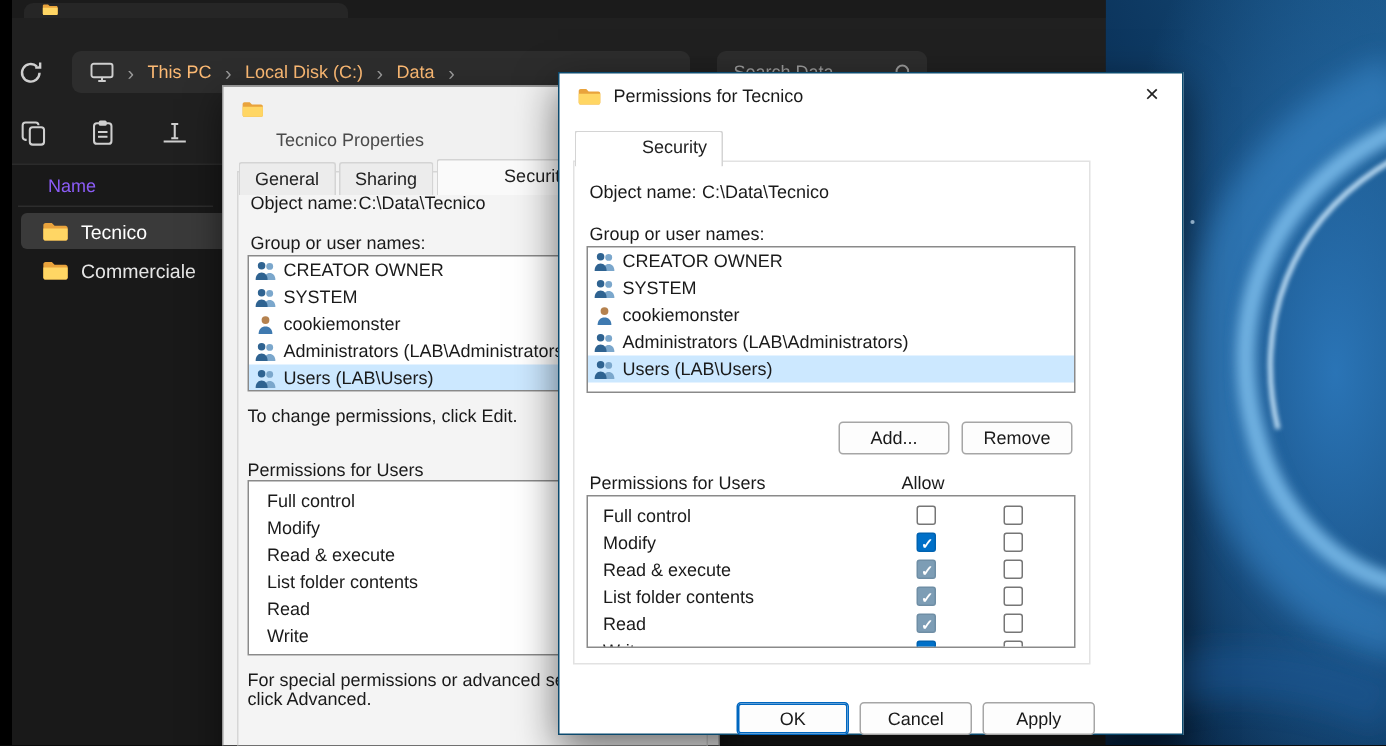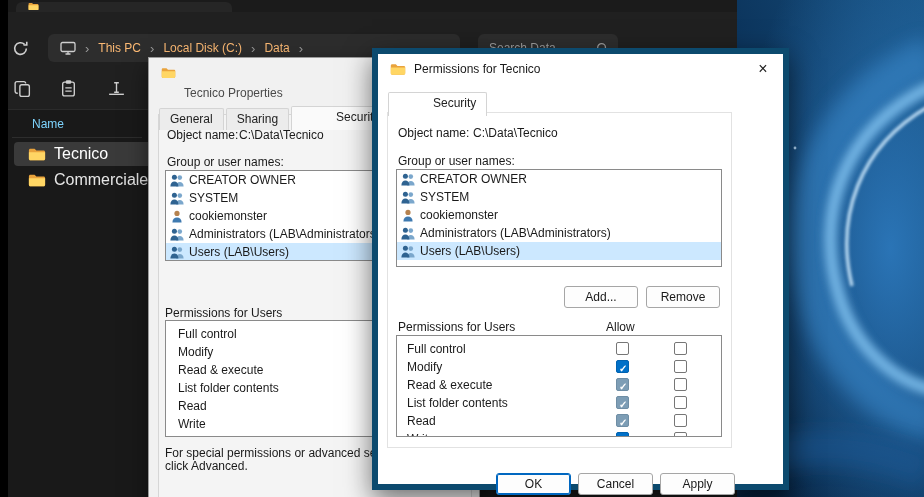--- a/index.html
+++ b/index.html
@@ -16,23 +16,23 @@
   .tab-remnant { position:absolute; left:16px; top:2px; width:216px; height:10px; background:#262626; border-radius:6px 6px 0 0; display:flex; align-items:flex-start; padding-left:12px; }
   .navbar { position:absolute; left:0; top:12px; width:737px; height:46px; }
   .refresh-btn { position:absolute; left:12px; top:28px; width:18px; height:18px; }
   .crumb-bar { position:absolute; left:48px; top:22px; width:412px; height:28px; background:#2d2d2d; border-radius:6px; display:flex; align-items:center; gap:9px; padding-left:12px; color:#e3e3e3; font-size:12px; }
   .crumb-chev { color:#9a9a9a; font-size:13px; }
   .crumb-item { color:#fdba74; white-space:nowrap; }
   .search-bar { position:absolute; left:478px; top:22px; width:140px; height:28px; background:#2d2d2d; border-radius:6px; display:flex; align-items:center; justify-content:space-between; padding:0 9px 0 11px; color:#9c9c9c; font-size:12px; }
   .toolbar-icon { position:absolute; top:74px; width:28px; height:28px; display:flex; align-items:center; justify-content:center; border-radius:4px; }
   .ti-1{ left:8px; } .ti-2{ left:54px; } .ti-3{ left:102px; }
   .filepane { position:absolute; left:0; top:111px; width:737px; height:386px; }
-  .col-header { position:absolute; left:32px; top:6px; color:#7dd3fc; font-size:12px; }
+  .col-header { position:absolute; left:32px; top:6px; color:#8b5cf6; font-size:12px; }
   .col-sep { position:absolute; left:12px; top:26px; width:130px; height:1px; background:#2d2d2d; }
-  .frow { position:absolute; left:14px; width:250px; height:24px; display:flex; align-items:center; gap:8px; padding-left:14px; border-radius:4px; color:#e6e6e6; font-size:16px; }
+  .frow { position:absolute; left:14px; width:250px; height:24px; display:flex; align-items:center; gap:8px; padding-left:14px; border-radius:4px; color:#e6e6e6; font-size:13px; }
   .frow.selected { background:#3a3a3a; color:#fff; }
   .edge-strip { position:absolute; left:0; top:0; width:8px; height:497px; background:#000; z-index:4; }
 
   
   .dlg { position:absolute; font-size:12px; color:#1a1a1a; }
   .titlebar { position:absolute; left:0; top:0; right:0; height:30px; display:flex; align-items:center; gap:8px; padding-left:12px; }
   .dlg-title { font-size:12px; }
   .close-btn { position:absolute; right:8px; top:5px; width:24px; height:20px; text-align:center; line-height:19px; font-size:16px; color:#222; }
   .tabrow { position:absolute; display:flex; align-items:flex-end; z-index:2; }
   .xtab { font-size:12px; padding:3px 10px 4px; background:#ececec; border:1px solid #d4d4d4; border-bottom:none; border-radius:2px 2px 0 0; margin-right:2px; color:#222; }
@@ -42,21 +42,21 @@
   .lrow.selected { background:#cce8ff; }
   .btn { position:absolute; height:22px; background:#fdfdfd; border:1px solid #a6a6a6; border-radius:3px; font-size:12px; text-align:center; line-height:20px; color:#1a1a1a; }
   .btn.default { border-color:#0067c0; box-shadow:inset 0 0 0 1px #0067c0; }
 
   
   .props { left:148px; top:57px; width:332px; height:480px; background:#f1f1f1; border:1px solid #9a9a9a; box-shadow:0 8px 22px rgba(0,0,0,.5); z-index:2; }
   .props .tabpage { position:absolute; left:9px; top:56px; width:314px; height:416px; background:#f4f4f4; border:1px solid #d6d6d6; }
   .plabel { position:absolute; font-size:12px; color:#1a1a1a; white-space:nowrap; }
 
   
-  .perms { left:372px; top:48px; width:417px; height:442px; background:#fff; border:6px solid #0c4a6e; box-shadow:0 10px 26px rgba(0,0,0,.55); z-index:3; }
+  .perms { left:372px; top:48px; width:417px; height:442px; background:#fff; border:1px solid #0c4a6e; box-shadow:0 10px 26px rgba(0,0,0,.55); z-index:3; }
   .perms .tabpage { position:absolute; left:9px; top:58px; width:345px; height:336px; background:#fff; border:1px solid #e2e2e2; }
   .prow { position:relative; height:18px; line-height:18px; padding-left:10px; font-size:12px; white-space:nowrap; color:#1a1a1a; }
   .cb { position:absolute; top:2px; width:13px; height:13px; background:#fff; border:1px solid #767676; border-radius:2px; }
   .cb.allow { left:219px; } .cb.deny { left:277px; }
   .cb.cb-checked { background:#0070c8; border-color:#0062b0; }
   .cb.cb-inherited { background:#7d9db5; border-color:#6f8ea5; }
   .cb.cb-checked::after, .cb.cb-inherited::after { content:"✓"; position:absolute; left:2px; top:-1px; color:#fff; font-size:10px; font-weight:bold; }
   .colhead { position:absolute; font-size:12px; color:#1a1a1a; }
 </style>
 </head>
@@ -234,20 +234,21 @@
       <div class="lrow selected">
         <svg width="14" height="13" viewBox="0 0 14 13">
             <circle cx="9.8" cy="3.6" r="2.3" fill="#7ba7cc"></circle>
             <path d="M6 12.6c0-3 1.7-4.6 3.8-4.6s3.8 1.6 3.8 4.6z" fill="#7ba7cc"></path>
             <circle cx="4.4" cy="3.2" r="2.5" fill="#2f6391"></circle>
             <path d="M.4 12.6c0-3.2 1.8-5 4-5s4 1.8 4 5z" fill="#2f6391"></path>
           </svg>
         <span>Users (LAB\Users)</span>
       </div>
     </div>
+    <div class="plabel" style="left:16px; top:212px;">To change permissions, click Edit.</div>
     <div class="plabel" style="left:16px; top:248px;">Permissions for Users</div>
     <div class="listbox" style="left:16px; top:262px; width:300px; height:117px; padding-top:4px;">
       <div class="lrow" style="padding-left:12px;">
           <span>Full control</span>
         </div>
       <div class="lrow" style="padding-left:12px;">
           <span>Modify</span>
         </div>
       <div class="lrow" style="padding-left:12px;">
           <span>Read &amp; execute</span>

